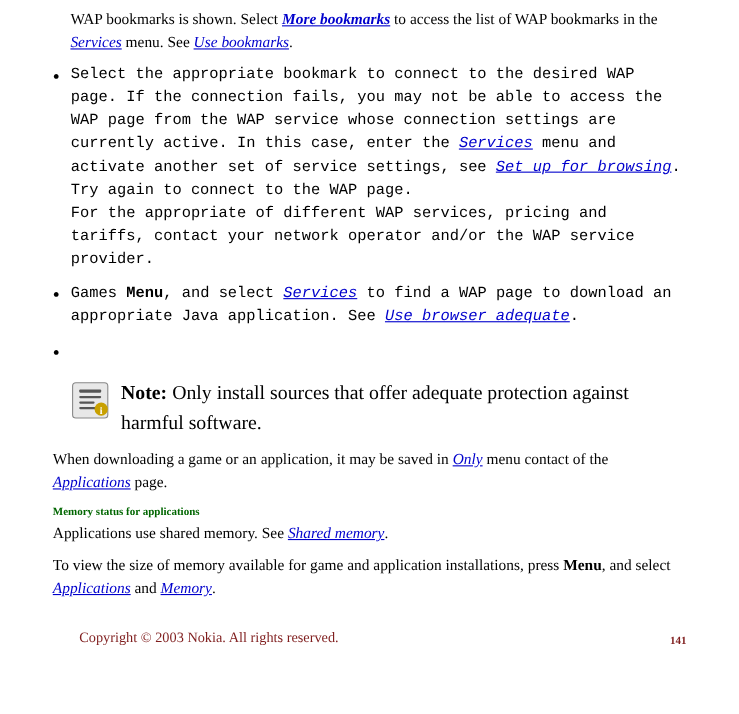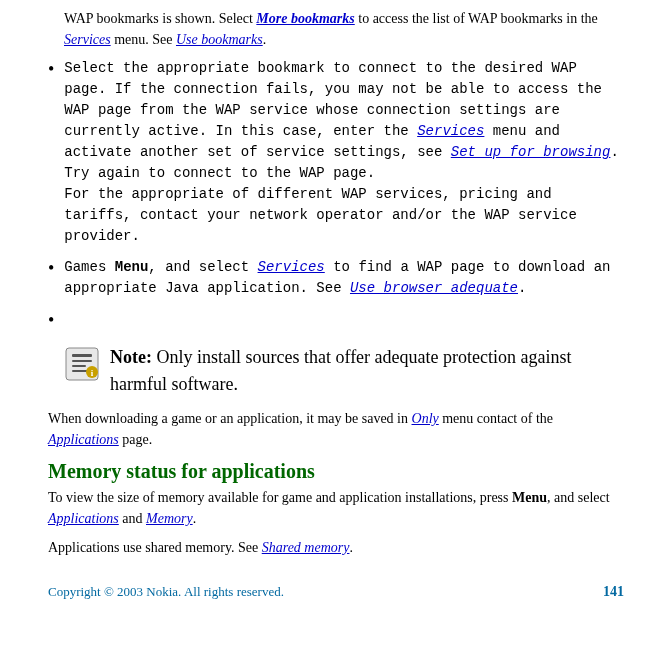--- a/index.html
+++ b/index.html
@@ -92,38 +92,38 @@
     }
 
     .paragraph {
       line-height: 1.5;
       margin-bottom: 8px;
     }
 
     .section-heading {
       font-weight: bold;
       color: #006600;
-      font-size: 20px;
+      font-size: 10px;
       margin-top: 10px;
       margin-bottom: 4px;
     }
 
     .footer {
       text-align: center;
-      padding: 10px 48px 14px 48px;
+      padding: 10px 48px 14px 72px;
       font-size: 13px;
-      color: #0369a1;
+      color: #7f1d1d;
       display: flex;
       justify-content: space-between;
       align-items: flex-end;
     }
 
     .footer-page {
       font-weight: bold;
-      font-size: 14px;
+      font-size: 10px;
     }
 
     .first-paragraph {
       margin-bottom: 8px;
       line-height: 1.5;
       padding-left: 16px;
     }
   </style>
 </head>
 <body>
@@ -176,25 +176,25 @@
       </p>
     </div>
 
     <p class="paragraph">
       <span>When downloading a game or an application, it may be saved in </span><a>Only</a><span> menu contact of the </span><a>Applications</a><span> page.</span>
     </p>
 
     <h2 class="section-heading">Memory status for applications</h2>
 
     <p class="paragraph">
+      <span>Applications use shared memory. See </span><a>Shared memory</a><span>.</span>
+    </p>
+
+    <p class="paragraph">
       <span>To view the size of memory available for game and application installations, press </span><strong>Menu</strong><span>, and select </span><a>Applications</a><span> and </span><a>Memory</a><span>.</span>
-    </p>
-
-    <p class="paragraph">
-      <span>Applications use shared memory. See </span><a>Shared memory</a><span>.</span>
     </p>
 
   </div>
 
   <div class="footer">
     <span>Copyright © 2003 Nokia. All rights reserved.</span>
     <span class="footer-page">141</span>
   </div>
 </div>
 

